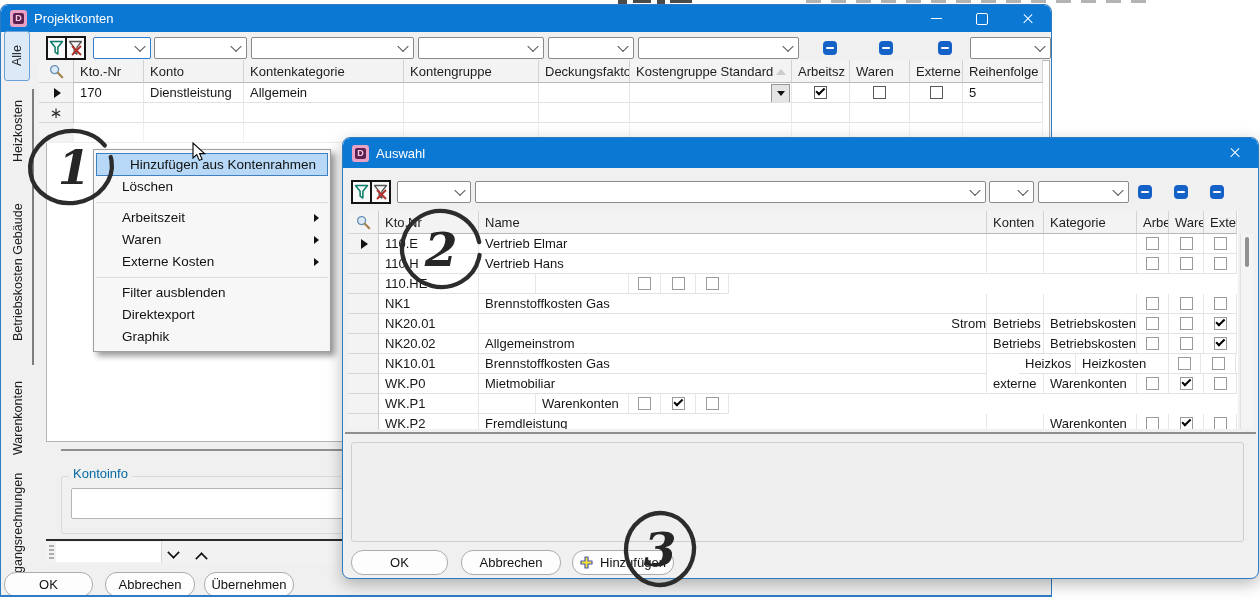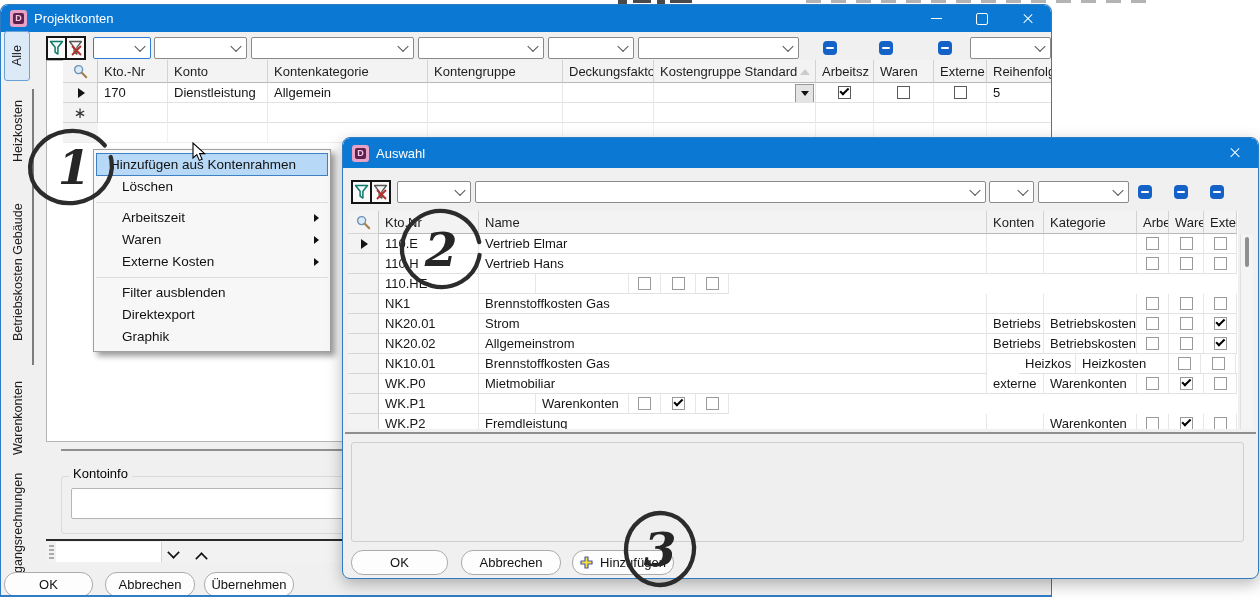--- a/index.html
+++ b/index.html
@@ -71,21 +71,21 @@
   .cell-dd{position:absolute;right:1px;top:1px;width:17px;height:17px;background:#e4e4e4;
            border:1px solid #969696;display:flex;align-items:center;justify-content:center}
   .cell-dd::after{content:"";width:0;height:0;border-top:5px solid #111;border-left:4px solid transparent;
            border-right:4px solid transparent}
   .sort-tri{position:absolute;right:5px;top:9px;width:0;height:0;border-bottom:6px solid #cccccc;
            border-left:5px solid transparent;border-right:5px solid transparent}
 
   
   .h-splitter{position:absolute;background:#8f8f8f}
   .groupbox{position:absolute;border:1px solid #dadada;border-radius:3px;box-sizing:border-box}
-  .group-label{position:absolute;font-size:13px;color:#000000;background:#f0f0f0;padding:0 4px}
+  .group-label{position:absolute;font-size:13px;color:#0369a1;background:#f0f0f0;padding:0 4px}
   .text-input{position:absolute;background:#fff;border:1px solid #b5b5b5;border-radius:2px;box-sizing:border-box}
   .chev-strip{position:absolute;background:#f2f2f2;border-top:2px solid #2a2a2a;box-sizing:border-box}
   .grip{position:absolute;left:3px;top:4px;width:5px;height:15px;
         background:repeating-linear-gradient(#9a9a9a 0 2px,transparent 2px 4px);opacity:.8}
   .strip-input{position:absolute;left:10px;top:1px;width:105px;height:20px;background:#fff;border-right:1px solid #d5d5d5}
   .chevron{position:absolute;top:8px;width:11px;height:11px}
   .chevron::after{content:"";position:absolute;left:0;top:0;width:9px;height:9px;
         border-right:2.2px solid #111;border-bottom:2.2px solid #111}
   .chevron.down::after{transform:rotate(45deg) scale(.8);top:-2px}
   .chevron.up::after{transform:rotate(-135deg) scale(.8);top:4px}
@@ -95,21 +95,21 @@
        font-family:"Liberation Sans",sans-serif;font-size:13px;color:#111;
        display:flex;align-items:center;justify-content:center;padding:0}
   .btn .plus-ic{margin-right:7px;display:flex}
 
   
   #ctx-menu{position:absolute;left:93px;top:149px;width:238px;background:#f7f7f7;border:1px solid #a0a0a0;
             padding:3px 0;box-shadow:4px 4px 6px rgba(0,0,0,.4);z-index:15;box-sizing:border-box}
   .menu-item{position:relative;height:22px;line-height:22px;font-size:13.5px;color:#111;
              padding-left:26px;margin:0 2px}
   .menu-item.hl{background:#b7d9f7;border:1px solid #3d80c4;height:23px;line-height:21px;
-             box-sizing:border-box;padding-left:13px}
+             box-sizing:border-box;padding-left:33px}
   .menu-sep{height:1px;background:#dcdcdc;margin:4px 2px}
   .mi-arrow{position:absolute;right:9px;top:7px;width:0;height:0;border-left:5px solid #111;
             border-top:4px solid transparent;border-bottom:4px solid transparent}
 
   
   .aw-wrap{position:absolute;overflow:hidden;background:#fff}
   .vscroll{position:absolute;width:12px;background:#f4f4f4;border-left:1px solid #e0e0e0}
   .vthumb{position:absolute;left:4px;top:3px;width:4px;height:30px;background:#8f8f8f;border-radius:2px}
   .dlg-panel{position:absolute;background:#efefef;border:1px solid #cfcfcf;border-radius:3px;box-sizing:border-box}
 
@@ -192,21 +192,21 @@
       <span class="chev"></span>
     </div>
   <span class="btoggle" style="left:822px;top:36px"></span>
   <span class="btoggle" style="left:878px;top:36px"></span>
   <span class="btoggle" style="left:937px;top:36px"></span>
   <div class="combo" style="left:969px;top:32px;width:81px">
       <span class="chev"></span>
     </div>
 
   <div class="panel-white" style="left:45px;top:55px;width:1004px;height:382px"></div>
-  <div class="dtable" id="mw-table" style="left:62px;top:55px">
+  <div class="dtable" id="mw-table" style="left:38px;top:55px">
       <div class="trow thead">
         <div class="tcell rowhdr" style="width: 35px;">
           <svg width="15" height="15" viewBox="0 0 15 15">
             <circle cx="5.6" cy="5.6" r="4" fill="#dceaf6" stroke="#6a93b8" stroke-width="1.4"></circle>
             <line x1="8.8" y1="8.8" x2="13.2" y2="13.2" stroke="#a5814f" stroke-width="2.2" stroke-linecap="round"></line>
           </svg>
         </div>
         <div class="tcell" style="width: 70px;"><span>Kto.-Nr</span></div>
         <div class="tcell" style="width: 100px;"><span>Konto</span></div>
         <div class="tcell" style="width: 160px;"><span>Kontenkategorie</span></div>
@@ -420,21 +420,21 @@
           <div class="tcell cbcell" style="width: 35px;">
             <span class="cb"></span>
           </div>
           <div class="tcell cbcell" style="width: 33px;">
             <span class="cb"></span>
           </div>
         </div>
         <div class="trow">
           <div class="tcell rowhdr" style="width: 31px;"></div>
           <div class="tcell" style="width: 100px;"><span>NK20.01</span></div>
-          <div class="tcell" style="width: 508px;"><span>Strom</span></div>
+          <div class="tcell" style="width: 508px; text-align: right;"><span>Strom</span></div>
           <div class="tcell" style="width: 57px;"><span>Betriebs</span></div>
           <div class="tcell" style="width: 93px;"><span>Betriebskosten</span></div>
           <div class="tcell cbcell" style="width: 32px;">
             <span class="cb"></span>
           </div>
           <div class="tcell cbcell" style="width: 35px;">
             <span class="cb"></span>
           </div>
           <div class="tcell cbcell" style="width: 33px;">
             <span class="cb checked"></span>

